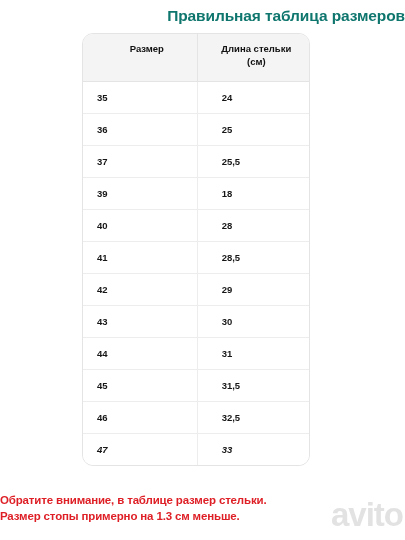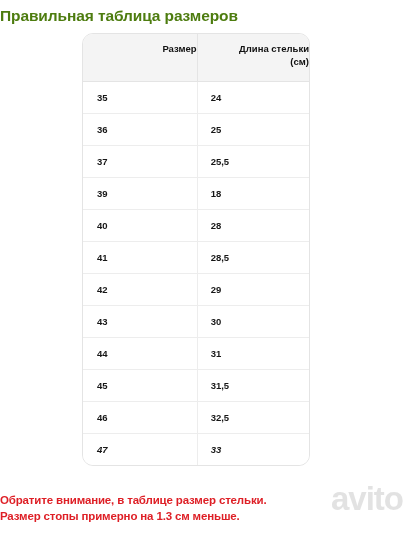--- a/index.html
+++ b/index.html
@@ -20,24 +20,24 @@
     width: 405px;
     height: 540px;
   }
 
   
   .title {
     position: absolute;
     top: 6px;
     left: 0;
     width: 405px;
-    text-align: left;
+    text-align: right;
     font-size: 15.5px;
     font-weight: bold;
-    color: #4d7c0f;
+    color: #0f766e;
     letter-spacing: -0.1px;
     line-height: 20px;
   }
 
   
   .table-card {
     position: absolute;
     left: 82px;
     top: 33px;
     width: 228px;
@@ -55,21 +55,21 @@
   }
 
   table.size-table col.c-size  { width: 50.5%; }
   table.size-table col.c-len   { width: 49.5%; }
 
   thead tr.header-row {
     background: #f4f4f4;
   }
 
   thead th {
-    text-align: right;
+    text-align: center;
     vertical-align: top;
     font-size: 9.5px;
     font-weight: bold;
     color: #111111;
     padding: 9px 0 10px 14px;
     line-height: 12.5px;
     height: 47px;
     box-sizing: border-box;
     border-bottom: 1px solid #e4e4e4;
   }
@@ -84,21 +84,21 @@
     color: #161616;
     padding: 0 0 0 14px;
     height: 31px;
     line-height: 31px;
     border-bottom: 1px solid #ededed;
     box-sizing: border-box;
     background: #ffffff;
   }
   tbody td.col-len {
     border-left: 1px solid #ededed;
-    padding-left: 13px;
+    padding-left: 24px;
   }
   tbody tr:last-child td {
     border-bottom: none;
     font-style: italic;
   }
 
   
   .footer-note {
     position: absolute;
     left: 0;
@@ -112,21 +112,21 @@
     letter-spacing: -0.15px;
   }
   .footer-note .line {
     display: block;
   }
 
   
   .watermark {
     position: absolute;
     right: 2px;
-    top: 480px;
+    top: 496px;
     font-size: 33px;
     font-weight: bold;
     color: rgba(160,160,160,0.30);
     letter-spacing: -1px;
     font-family: "Liberation Sans", sans-serif;
     pointer-events: none;
     line-height: 38px;
   }
 </style>
 </head>

